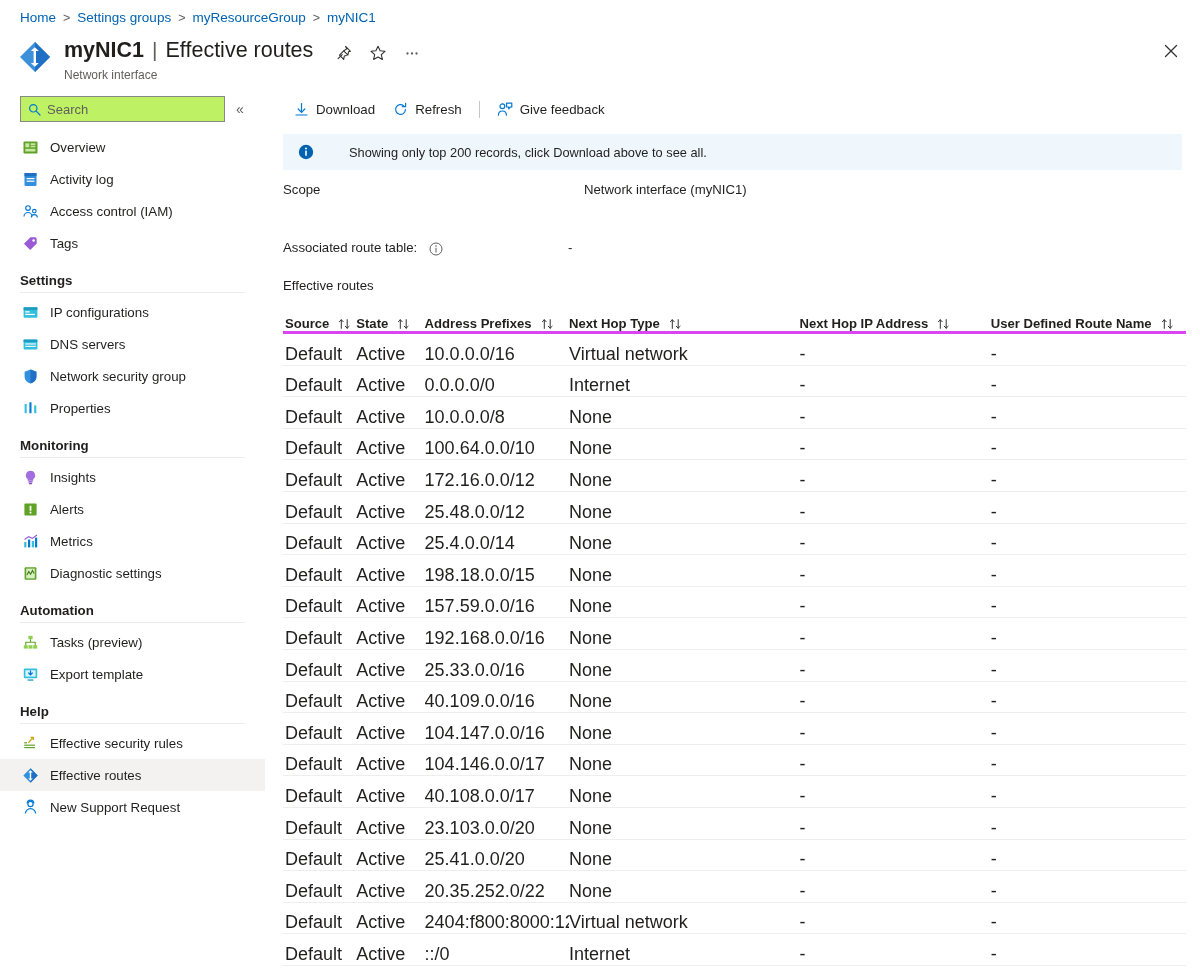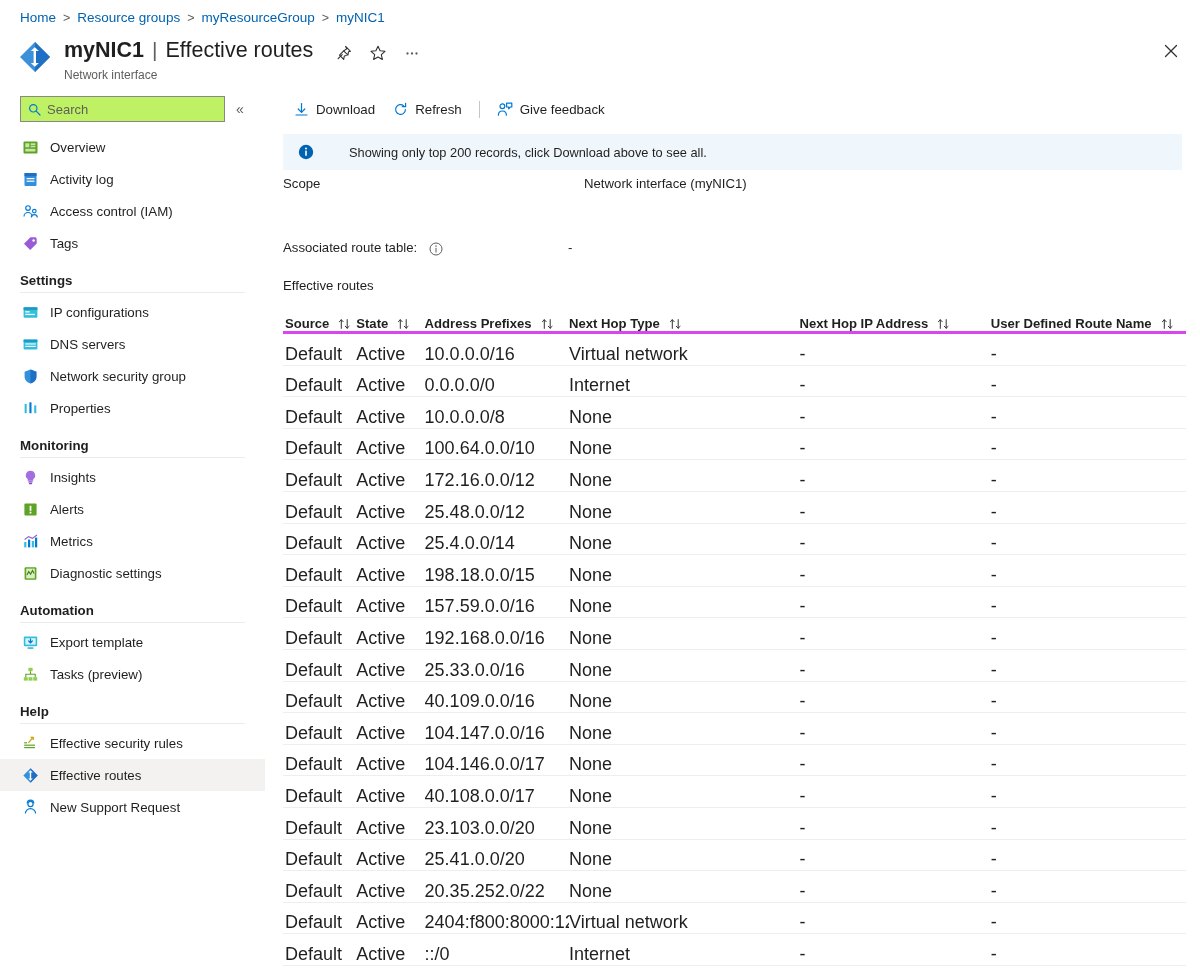--- a/index.html
+++ b/index.html
@@ -134,21 +134,21 @@
   .c5 { width: 200px; }
 </style>
 </head>
 <body>
 
 <div class="page">
 
   <div class="breadcrumb">
     <span class="crumb">Home</span>
     <span class="crumb-sep">&gt;</span>
-    <span class="crumb">Resource groups</span>
+    <span class="crumb">Settings groups</span>
     <span class="crumb-sep">&gt;</span>
     <span class="crumb">myResourceGroup</span>
     <span class="crumb-sep">&gt;</span>
     <span class="crumb">myNIC1</span>
   </div>
 
   <div class="title-row">
     <div class="res-icon">
       <svg width="34" height="34" viewBox="0 0 34 34">
         <polygon points="17,2 32,17 17,32 2,17" fill="#3c8fd9"></polygon>
@@ -312,37 +312,37 @@
           <span class="ico"><svg width="17" height="17" viewBox="0 0 17 17">
               <rect x="2.6" y="2.2" width="11.8" height="12.6" rx="1" fill="#5ea226"></rect>
               <rect x="4.2" y="3.6" width="8.6" height="9.8" fill="#d8efc0"></rect>
               <polyline points="4.9,10 6.8,6.6 8.6,9.2 10.5,5.4 12.1,8.4" fill="none" stroke="#3f7a18" stroke-width="1.1"></polyline>
             </svg></span>
           <span>Diagnostic settings</span>
         </div>
         <div class="nav-group">Automation</div>
         <div class="nav-rule"></div>
         <div class="nav-item">
-          <span class="ico"><svg width="17" height="17" viewBox="0 0 17 17">
-              <rect x="1.8" y="2.6" width="13.4" height="9.6" rx="1" fill="#32bedd"></rect>
-              <rect x="3.4" y="4.2" width="10.2" height="6.4" fill="#d7f3fb"></rect>
-              <path d="M8.5 4.8v3.6M6.7 7l1.8 1.8L10.3 7" fill="none" stroke="#0078d4" stroke-width="1.2" stroke-linecap="round"></path>
-              <rect x="5.6" y="13.4" width="5.8" height="1.3" fill="#1d9ac2"></rect>
-            </svg></span>
-          <span>Export template</span>
-        </div>
-        <div class="nav-item">
           <span class="ico"><svg width="17" height="17" viewBox="0 0 17 17" fill="none" stroke="#5ea226" stroke-width="1.1">
               <rect x="6.4" y="1.8" width="4.2" height="3.4" fill="#8fd14f" stroke="none"></rect>
               <rect x="1.8" y="11.2" width="4" height="3.4" fill="#8fd14f" stroke="none"></rect>
               <rect x="6.5" y="11.2" width="4" height="3.4" fill="#8fd14f" stroke="none"></rect>
               <rect x="11.2" y="11.2" width="4" height="3.4" fill="#8fd14f" stroke="none"></rect>
               <path d="M8.5 5.2v3M3.8 11.2V8.2h9.4v3"></path>
             </svg></span>
           <span>Tasks (preview)</span>
+        </div>
+        <div class="nav-item">
+          <span class="ico"><svg width="17" height="17" viewBox="0 0 17 17">
+              <rect x="1.8" y="2.6" width="13.4" height="9.6" rx="1" fill="#32bedd"></rect>
+              <rect x="3.4" y="4.2" width="10.2" height="6.4" fill="#d7f3fb"></rect>
+              <path d="M8.5 4.8v3.6M6.7 7l1.8 1.8L10.3 7" fill="none" stroke="#0078d4" stroke-width="1.2" stroke-linecap="round"></path>
+              <rect x="5.6" y="13.4" width="5.8" height="1.3" fill="#1d9ac2"></rect>
+            </svg></span>
+          <span>Export template</span>
         </div>
         <div class="nav-group">Help</div>
         <div class="nav-rule"></div>
         <div class="nav-item">
           <span class="ico"><svg width="17" height="17" viewBox="0 0 17 17" fill="none" stroke-width="1.2">
               <line x1="2.2" y1="12.6" x2="13" y2="12.6" stroke="#5ea226"></line>
               <line x1="2.2" y1="10.2" x2="13" y2="10.2" stroke="#5ea226"></line>
               <path d="M6.4 7.8l4.6-5.4" stroke="#c8a200"></path>
               <path d="M8.6 2.4h2.6v2.6" stroke="#c8a200"></path>
               <line x1="2.2" y1="7.8" x2="5" y2="7.8" stroke="#5ea226"></line>
@@ -405,21 +405,21 @@
       <span class="info-ico">
         <svg width="16" height="16" viewBox="0 0 16 16">
           <circle cx="8" cy="8" r="7.2" fill="#0063b1"></circle>
           <rect x="7.2" y="6.6" width="1.6" height="5.2" rx="0.5" fill="#fff"></rect>
           <circle cx="8" cy="4.5" r="1" fill="#fff"></circle>
         </svg>
       </span>
       <span class="banner-text">Showing only top 200 records, click Download above to see all.</span>
     </div>
 
-    <div class="kv" style="top:84px;height:20px;position:absolute;left:0;right:0;">
+    <div class="kv" style="top:90px;height:20px;position:absolute;left:0;right:0;">
       <span class="kv-label">Scope</span>
       <span class="kv-val">Network interface (myNIC1)</span>
     </div>
 
     <div class="kv" style="top:148px;height:20px;position:absolute;left:0;right:0;">
       <span class="kv-label">
         <span>Associated route table:</span>
         <span class="info-circ">
           <svg width="14" height="14" viewBox="0 0 14 14" fill="none" stroke="#605e5c" stroke-width="1">
             <circle cx="7" cy="7" r="6"></circle>

